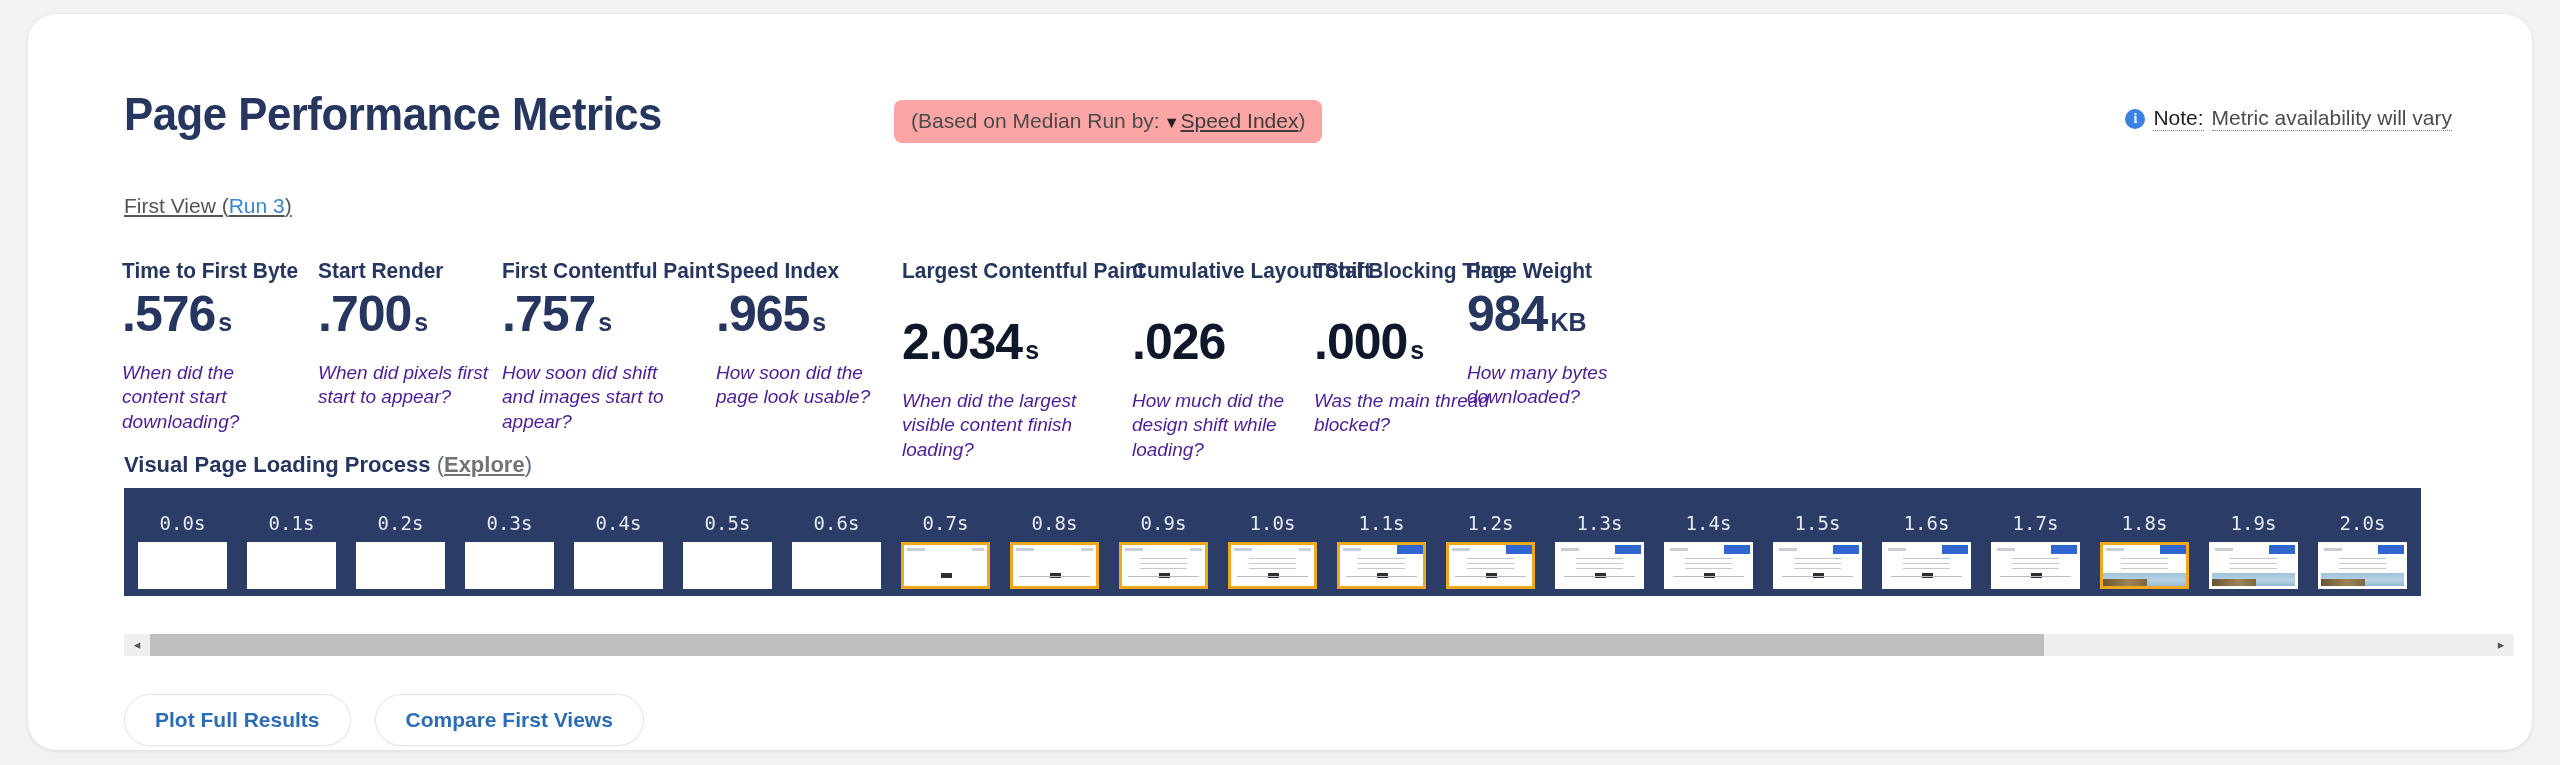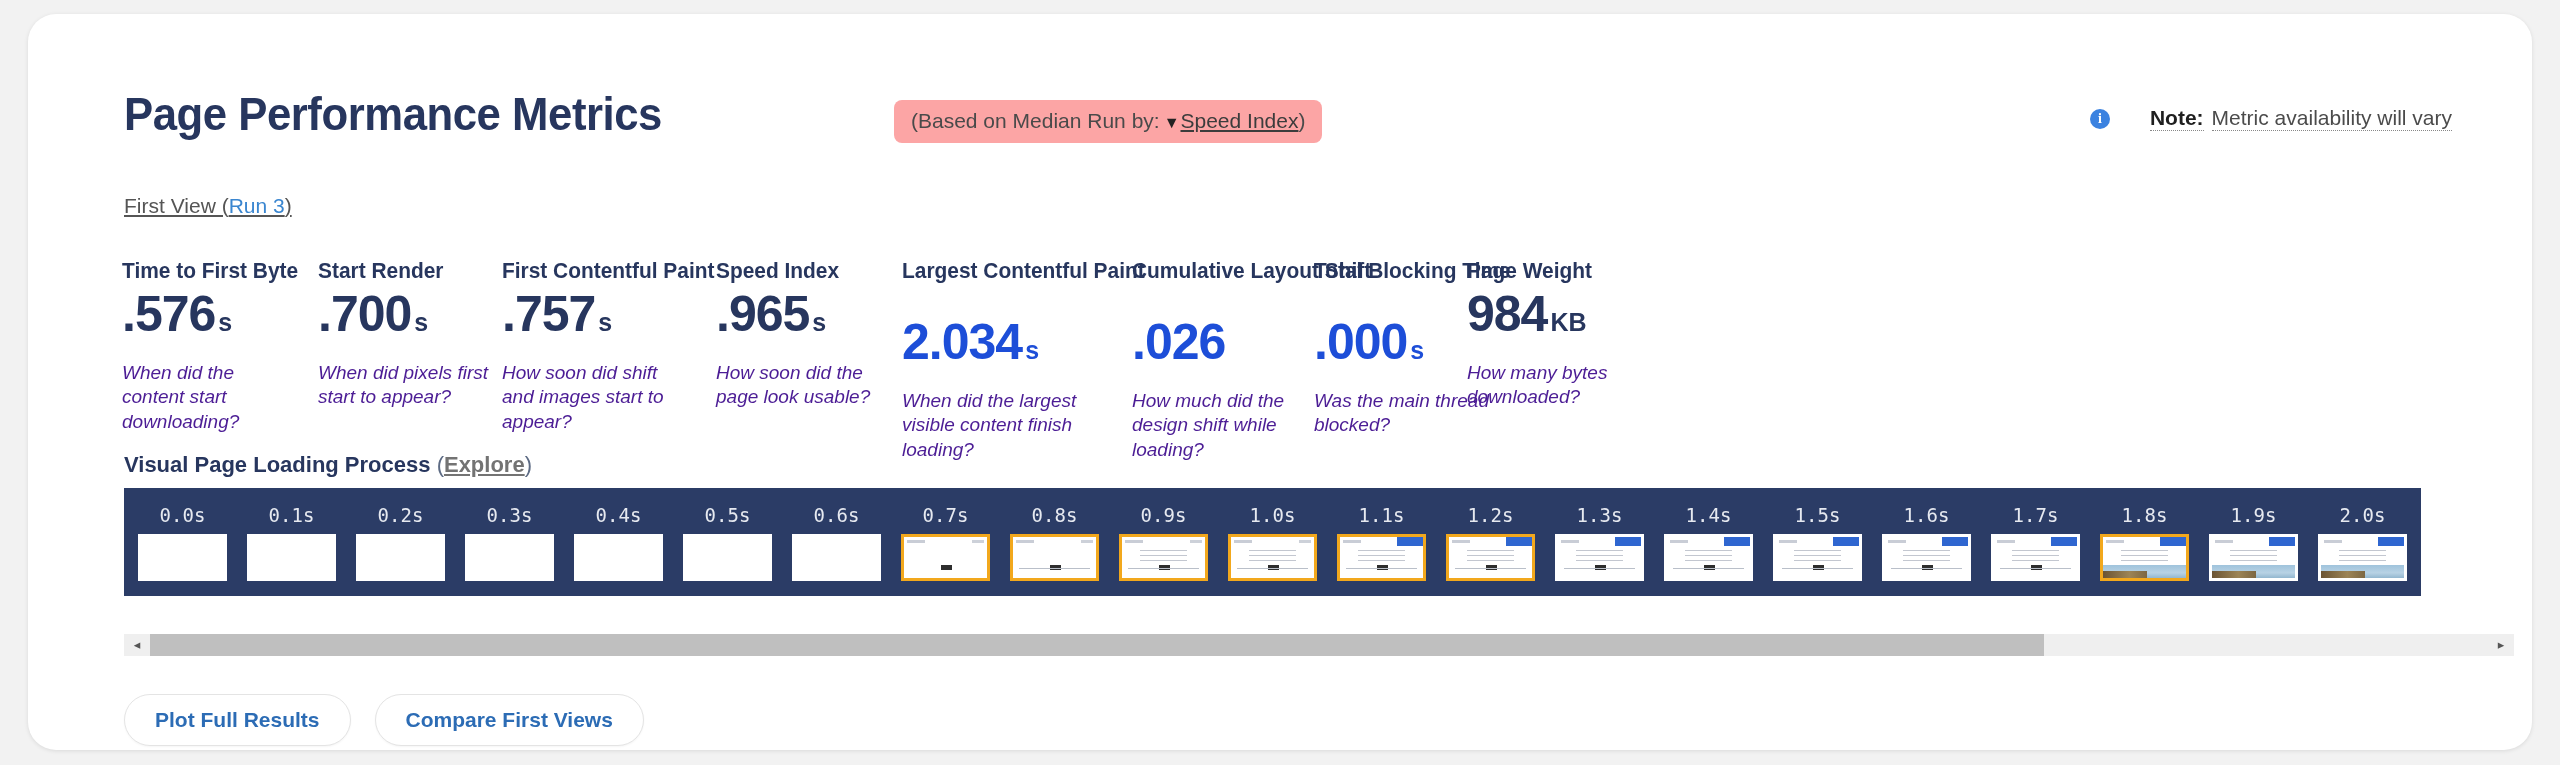--- a/index.html
+++ b/index.html
@@ -84,24 +84,23 @@
     border-radius: 50%;
     background: #3b82e0;
     color: #fff;
     font-size: 14px;
     font-weight: bold;
     text-align: center;
     line-height: 20px;
     font-family: "Liberation Serif", serif;
   }
   .note-label {
-    font-weight: bold;
+    font-weight: normal;
     color: #1f1f1f;
     border-bottom: 1px dotted #888;
-    margin-left: 32px;
   }
   .note-text {
     border-bottom: 1px dotted #888;
   }
 
   
   .run-line {
     position: absolute;
     left: 96px;
     top: 180px;
@@ -143,21 +142,21 @@
     line-height: 1.05;
     white-space: nowrap;
     letter-spacing: -1px;
     font-stretch: condensed;
   }
   .metric .m-value .unit {
     font-size: 25px;
     letter-spacing: 0;
     padding-left: 3px;
   }
-  .metric.green .m-value { color: #1d4ed8; margin-top: 32px; }
+  .metric.green .m-value { color: #0f172a; margin-top: 32px; }
   .metric .m-desc {
     margin-top: 20px;
     font-size: 19px;
     font-style: italic;
     color: #4c1d95;
     line-height: 1.3;
     width: 178px;
     font-stretch: condensed;
   }
 
@@ -189,21 +188,21 @@
     overflow: hidden;
   }
   .filmstrip {
     position: absolute;
     left: 0;
     top: 0;
     height: 108px;
     background: #2b3c66;
     display: flex;
     align-items: flex-start;
-    padding: 4px 4px;
+    padding: 12px 4px;
     box-sizing: border-box;
     white-space: nowrap;
   }
   .frame {
     width: 109px;
     flex: 0 0 109px;
     text-align: center;
     padding-top: 12px;
     box-sizing: border-box;
   }

